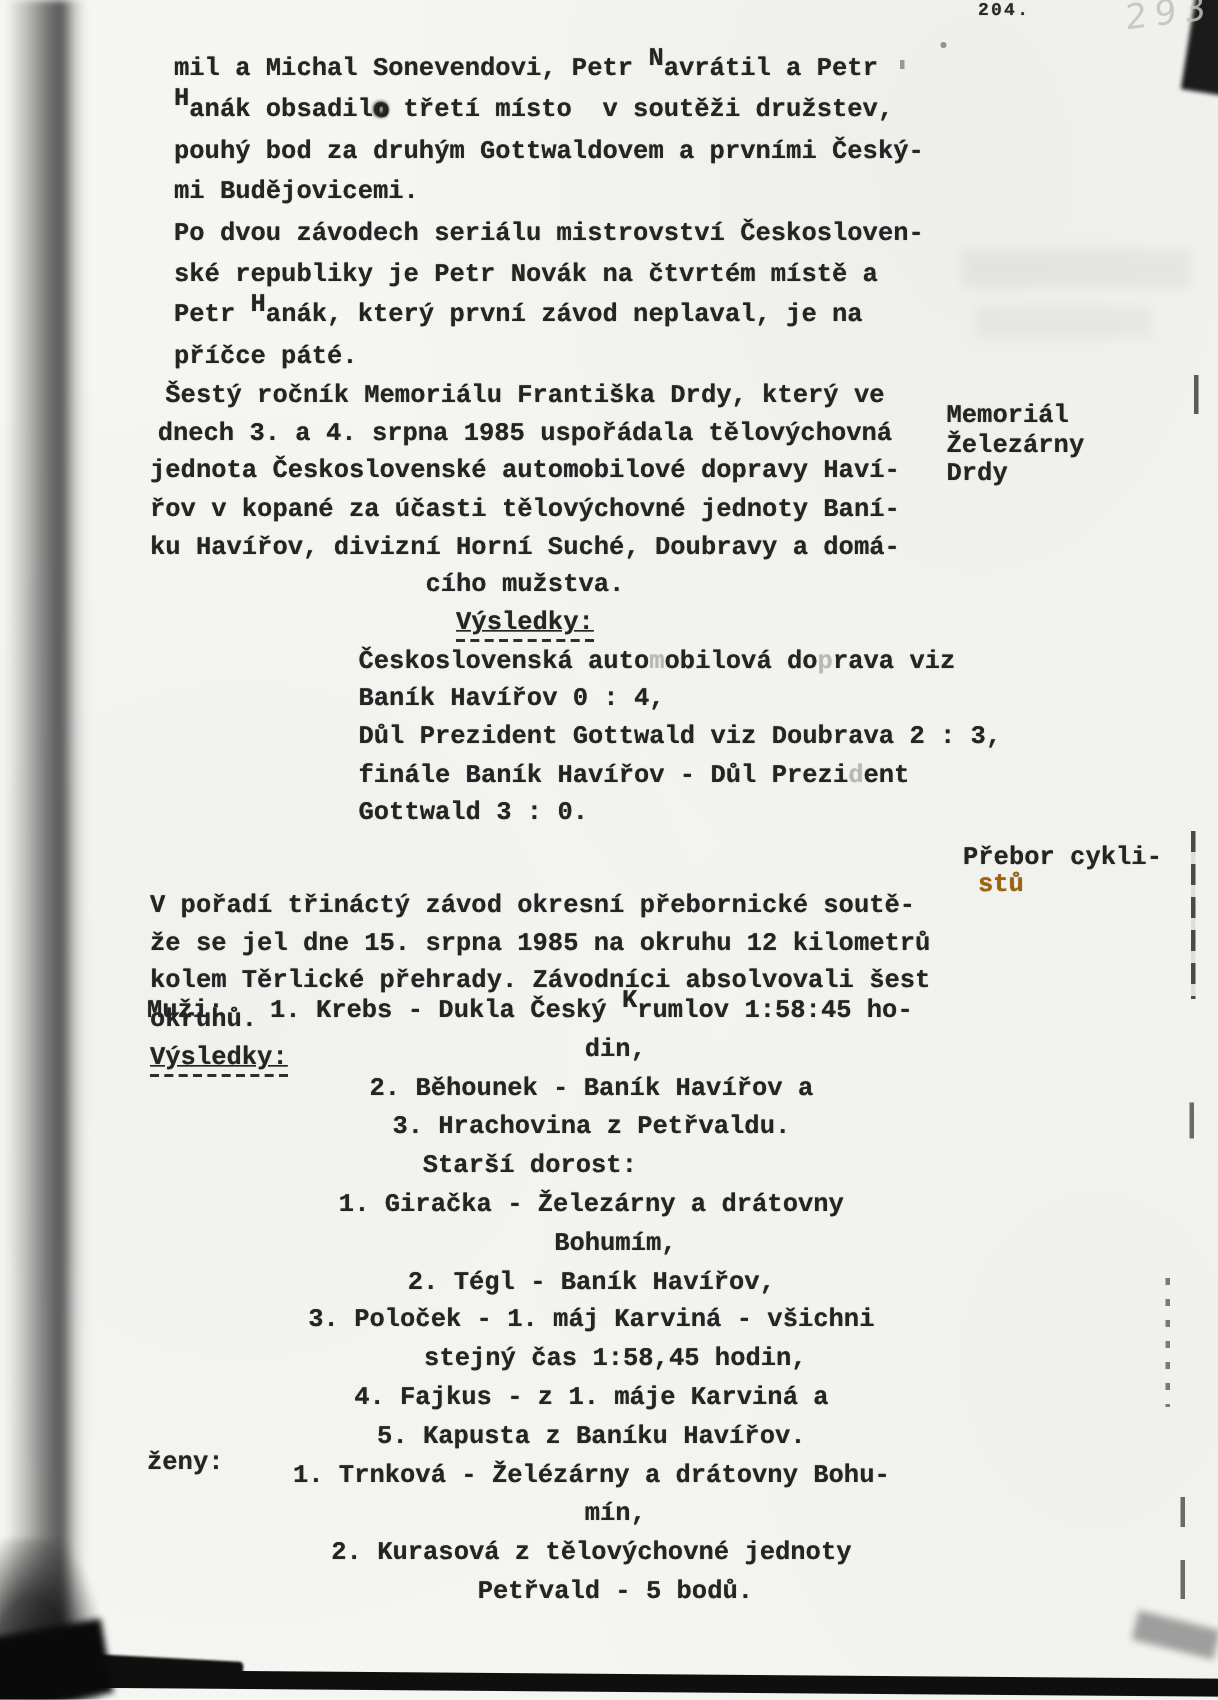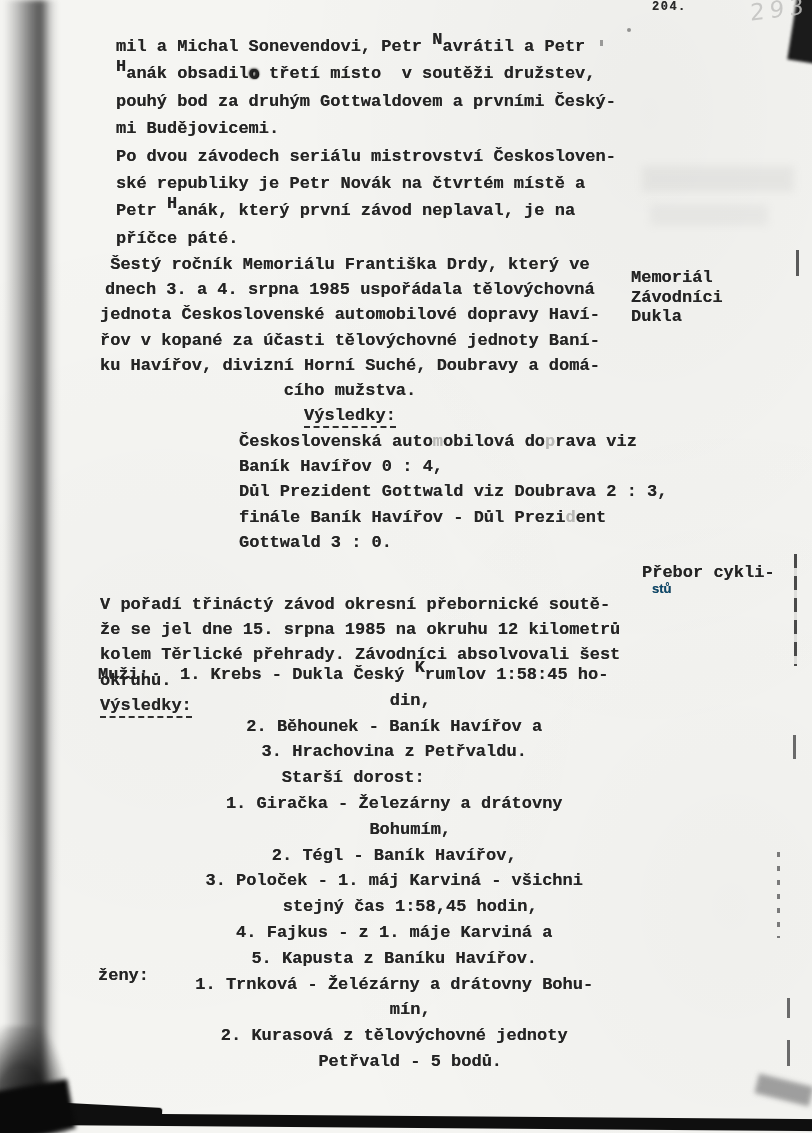--- a/index.html
+++ b/index.html
@@ -24,21 +24,21 @@
     color:#242424;
     text-shadow:0 0 0.6px rgba(20,20,20,0.65);
     white-space:pre;
   }
   .doc-block .line{line-height:var(--lh);height:var(--lh);position:relative;}
   .ind2{margin-left:32px;}
   .indfull{margin-left:-82px;}
   .row-label{position:absolute;left:-82px;top:0;}
   .row-label.raised{top:-9px;}
   .sup{position:relative;top:-7px;}
-  .u{border-bottom:2.5px dashed #2e2e2e;padding-bottom:1px;}
+  .u{border-bottom:2.5px dashed #2e2e2e;padding-bottom:1px;text-decoration:underline;}
   .faint{opacity:0.28;}
   .blot{text-shadow:0 0 2px #111,0 0 3px #111,1px 1px 1px #111;}
   #page-number{
     position:absolute;top:0px;left:652px;
     font-size:12px;font-weight:700;letter-spacing:1.5px;
     color:#2a2a2a;text-shadow:0 0 0.6px rgba(20,20,20,0.6);
     font-family:"Liberation Mono","DejaVu Sans Mono",monospace;
   }
   #pencil-number{
     position:absolute;top:-4px;left:750px;
@@ -47,22 +47,22 @@
     transform:rotate(-7deg) skewX(-6deg);opacity:0.85;
   }
   
   #block-intro   {--lh:27.4px; top:33px;  left:116px;}
   #block-memorial{--lh:25.2px; top:252px; left:100px;text-align:center;}
   #note-memorial {--lh:19.5px; top:240px; left:631px;margin-top:28px;}
   #block-fotbal  {--lh:25.2px; top:429px; left:199px;margin-left:40px;}
   #block-cyklo   {--lh:25.2px; top:592px; left:100px;}
   #note-prebor   {--lh:25px;   top:560px; left:622px;margin-left:20px;}
   #note-prebor-cont{position:absolute;top:581px;left:652px;
-    font-family:Liberation Sans, sans-serif;
-    font-weight:700;font-size:13px;color:#0c4a6e;
+    font-family:Liberation Mono, monospace;
+    font-weight:700;font-size:17px;color:#a16207;
     text-shadow:0 0 0.6px rgba(20,20,20,0.65);}
   #block-results {--lh:25.8px; top:662px; left:180px;text-align:center;}
   
   .artifact{position:absolute;pointer-events:none;}
   .spine{
     left:4px;top:0;width:54px;height:1133px;
     background:linear-gradient(90deg,
       rgba(255,255,255,0) 0%, rgba(140,140,140,0.45) 22%,
       rgba(78,78,78,0.70) 48%, rgba(45,45,45,0.80) 68%,
       rgba(150,150,150,0.35) 86%, rgba(255,255,255,0) 100%);
@@ -122,21 +122,21 @@
 <div class="artifact bar-bump"></div>
 <div class="artifact corner-blob"></div>
 
 <div id="page-number">204.</div>
 <div id="pencil-number">293</div>
 
 <div id="block-intro" class="doc-block"><div class="line"><span>mil a Michal Sonevendovi, Petr </span><span class="sup">N</span><span>avrátil a Petr</span></div><div class="line"><span class="sup">H</span><span>anák obsadil</span><span class="blot">o</span><span> třetí místo  v soutěži družstev,</span></div><div class="line"><span>pouhý bod za druhým Gottwaldovem a prvními Český-</span></div><div class="line"><span>mi Budějovicemi.</span></div><div class="line"><span>Po dvou závodech seriálu mistrovství Českosloven-</span></div><div class="line"><span>ské republiky je Petr Novák na čtvrtém místě a</span></div><div class="line"><span>Petr </span><span class="sup">H</span><span>anák, který první závod neplaval, je na</span></div><div class="line"><span>příčce páté.</span></div></div>
 
 <div id="block-memorial" class="doc-block"><div class="line"><span>Šestý ročník Memoriálu Františka Drdy, který ve</span></div><div class="line"><span>dnech 3. a 4. srpna 1985 uspořádala tělovýchovná</span></div><div class="line"><span>jednota Československé automobilové dopravy Haví-</span></div><div class="line"><span>řov v kopané za účasti tělovýchovné jednoty Baní-</span></div><div class="line"><span>ku Havířov, divizní Horní Suché, Doubravy a domá-</span></div><div class="line"><span>cího mužstva.</span></div><div class="line"><span class="u">Výsledky:</span></div></div>
 
-<div id="note-memorial" class="doc-block"><div class="line"><span>Memoriál</span></div><div class="line"><span>Závodníci</span></div><div class="line"><span>Dukla</span></div></div>
+<div id="note-memorial" class="doc-block"><div class="line"><span>Memoriál</span></div><div class="line"><span>Železárny</span></div><div class="line"><span>Drdy</span></div></div>
 
 <div id="block-fotbal" class="doc-block"><div class="line"><span>Československá auto</span><span class="faint">m</span><span>obilová do</span><span class="faint">p</span><span>rava viz</span></div><div class="line"><span>Baník Havířov 0 : 4,</span></div><div class="line"><span>Důl Prezident Gottwald viz Doubrava 2 : 3,</span></div><div class="line"><span>finále Baník Havířov - Důl Prezi</span><span class="faint">d</span><span>ent</span></div><div class="line"><span>Gottwald 3 : 0.</span></div></div>
 
 <div id="block-cyklo" class="doc-block"><div class="line"><span>V pořadí třináctý závod okresní přebornické soutě-</span></div><div class="line"><span>že se jel dne 15. srpna 1985 na okruhu 12 kilometrů</span></div><div class="line"><span>kolem Těrlické přehrady. Závodníci absolvovali šest</span></div><div class="line"><span>okruhů.</span></div><div class="line"><span class="u">Výsledky:</span></div></div>
 
 <div id="note-prebor" class="doc-block"><div class="line"><span>Přebor cykli-</span></div></div>
 <div id="note-prebor-cont">stů</div>
 
 <div id="block-results" class="doc-block"><div class="line"><span class="row-label">Muži:</span><span>1. Krebs - Dukla Český </span><span class="sup">K</span><span>rumlov 1:58:45 ho-</span></div><div class="line ind2"><span>din,</span></div><div class="line"><span>2. Běhounek - Baník Havířov a</span></div><div class="line"><span>3. Hrachovina z Petřvaldu.</span></div><div class="line indfull"><span>Starší dorost:</span></div><div class="line"><span>1. Giračka - Železárny a drátovny</span></div><div class="line ind2"><span>Bohumím,</span></div><div class="line"><span>2. Tégl - Baník Havířov,</span></div><div class="line"><span>3. Poloček - 1. máj Karviná - všichni</span></div><div class="line ind2"><span>stejný čas 1:58,45 hodin,</span></div><div class="line"><span>4. Fajkus - z 1. máje Karviná a</span></div><div class="line"><span>5. Kapusta z Baníku Havířov.</span></div><div class="line"><span class="row-label raised">ženy:</span><span>1. Trnková - Želézárny a drátovny Bohu-</span></div><div class="line ind2"><span>mín,</span></div><div class="line"><span>2. Kurasová z tělovýchovné jednoty</span></div><div class="line ind2"><span>Petřvald - 5 bodů.</span></div></div>
 

